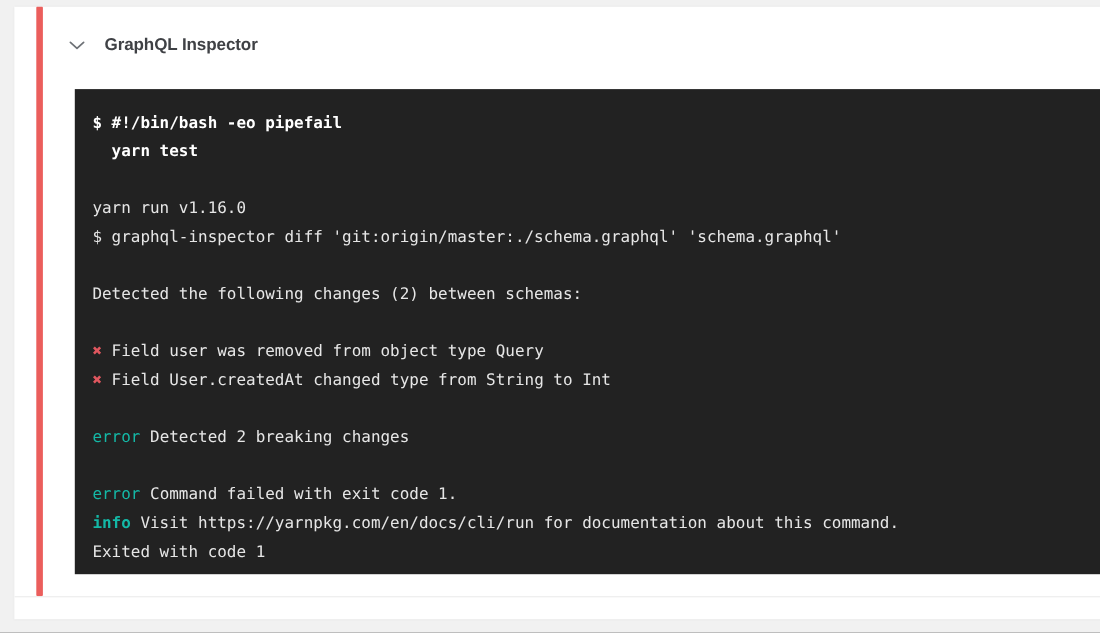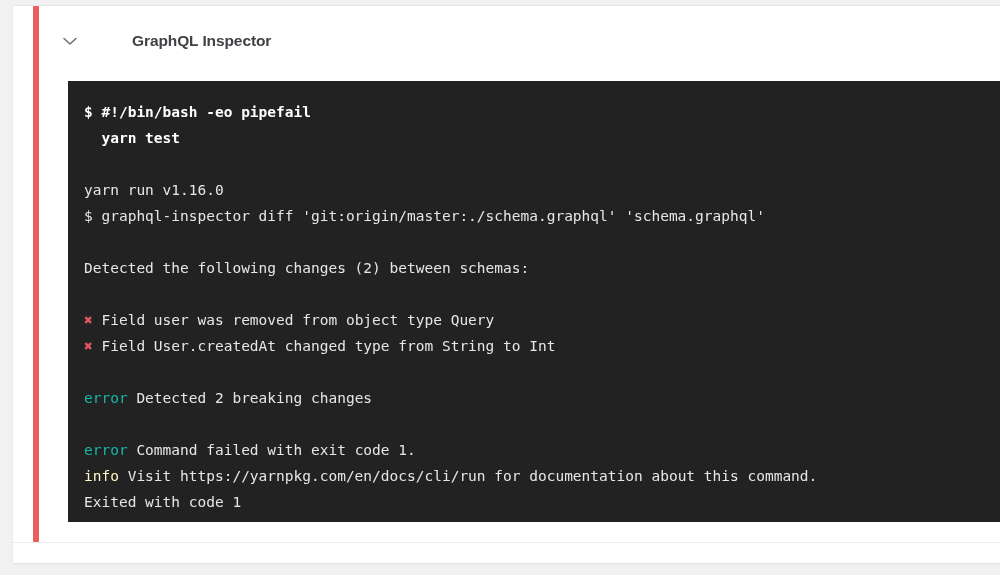--- a/index.html
+++ b/index.html
@@ -62,21 +62,20 @@
     display: block;
     flex: 0 0 auto;
   }
   .chevron-icon svg { display: block; }
   .step-title {
     font-size: 15.5px;
     font-weight: bold;
     color: #3f4145;
     letter-spacing: -0.1px;
     white-space: nowrap;
-    margin-left: 37px;
   }
 
   
   .log-block {
     position: absolute;
     left: 55px;           
     top: 75px;            
     width: 960px;         
     height: 441px;
     background: #222222;
@@ -88,21 +87,21 @@
     font-family: "DejaVu Sans Mono", "Liberation Mono", monospace;
     font-size: 14.5px;
     line-height: 26px;
     color: #e6e6e6;
     white-space: pre;
   }
   .log-line { min-height: 26px; }
   .log-line.blank { height: 26px; }
   .log-line.bold { font-weight: bold; color: #ffffff; }
   .tok-error { color: #14b8a6; }
-  .tok-info  { color: #fef9c3; }
+  .tok-info  { color: #14b8a6; font-weight: bold; }
   .tok-cross {
     color: #e0575f;
     font-weight: bold;
   }
 
   
   .footer-divider {
     position: absolute;
     left: 0;
     top: 536px;

